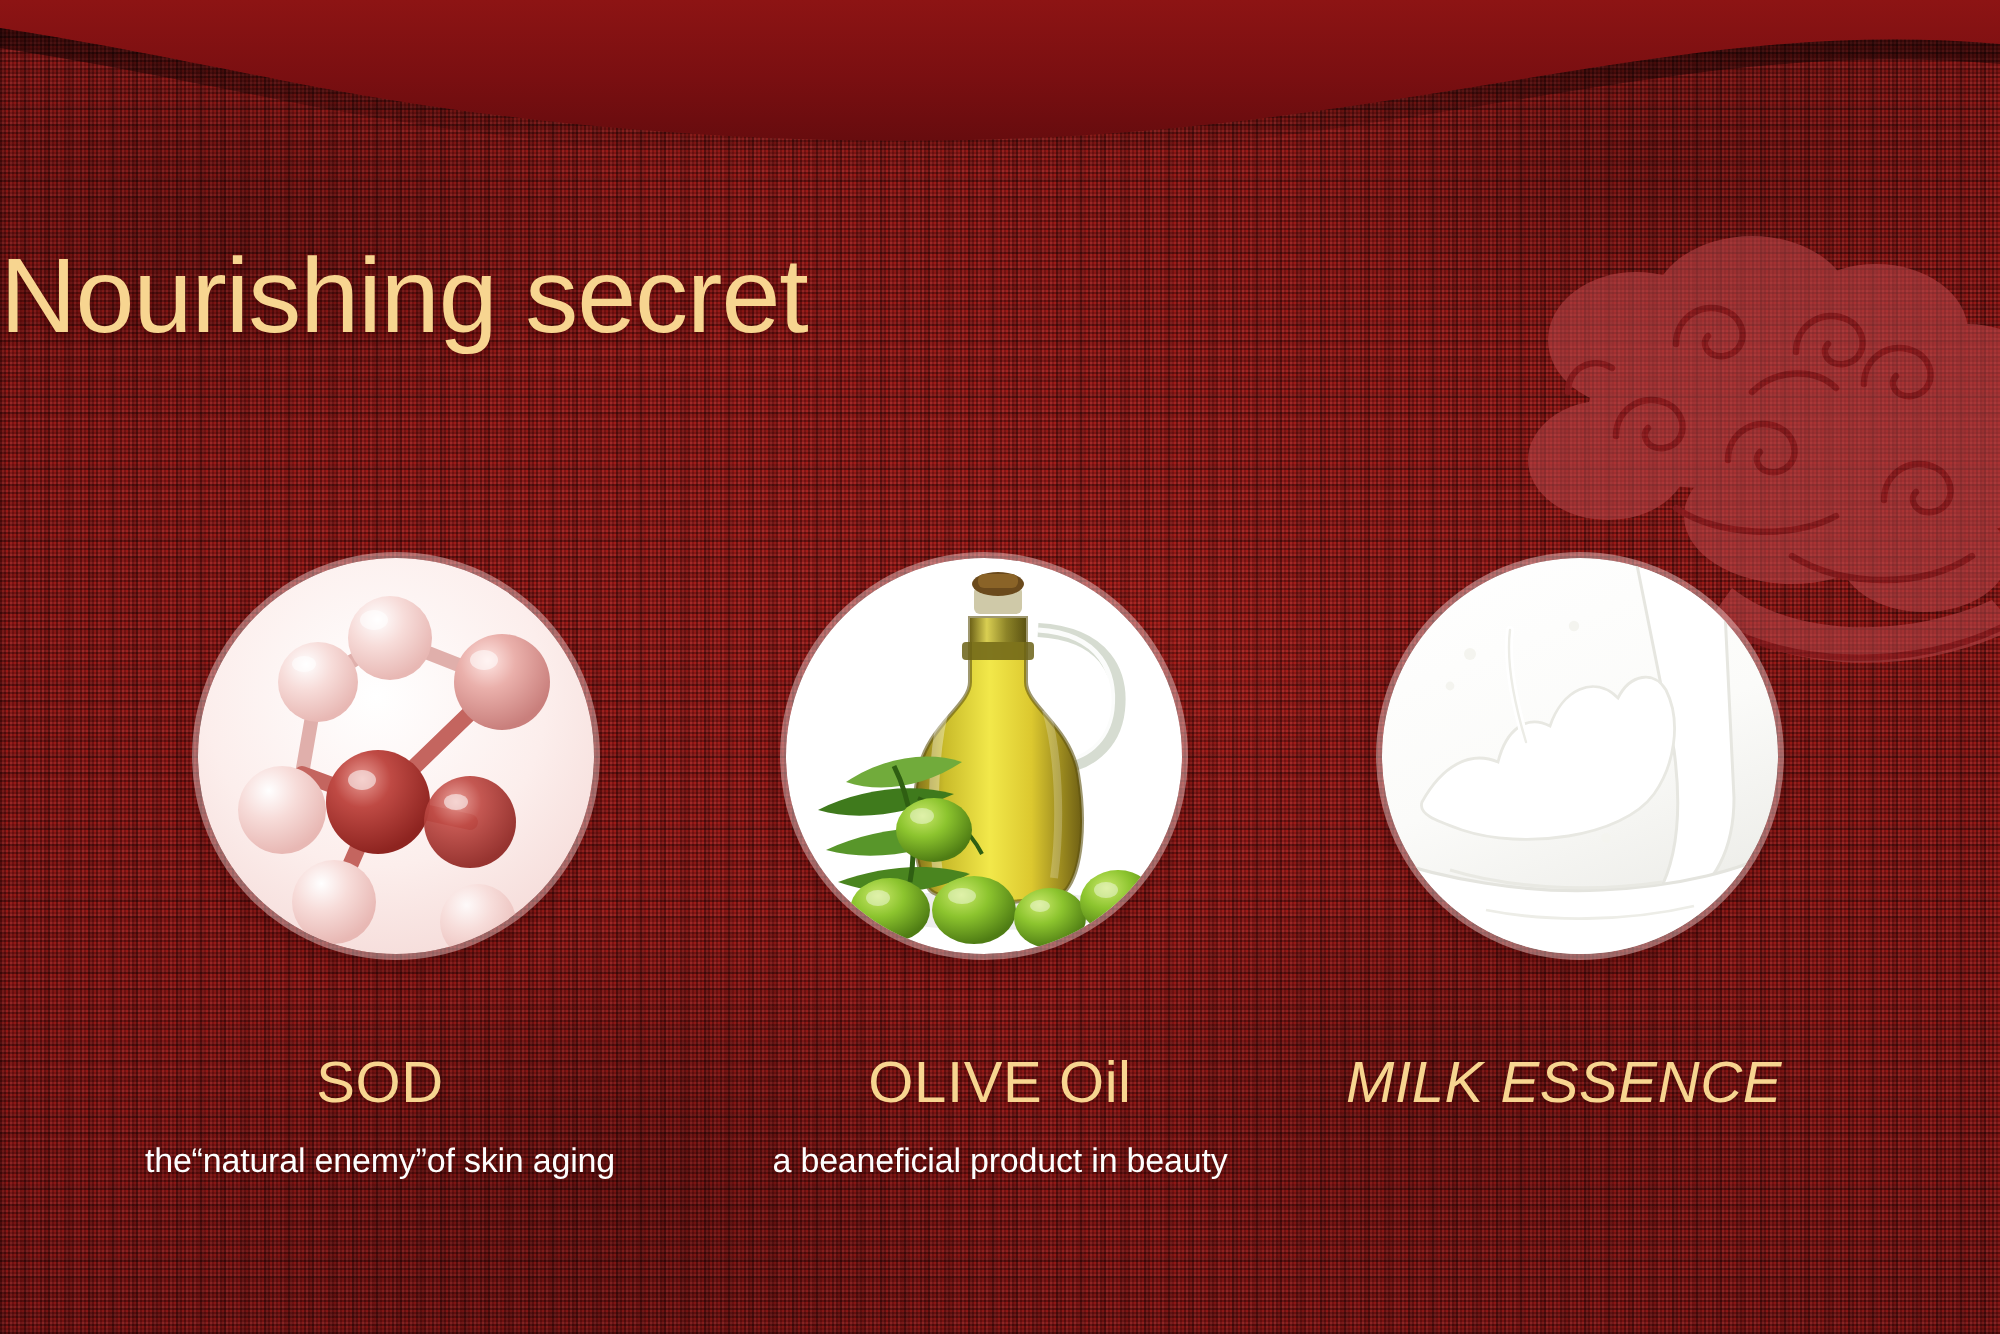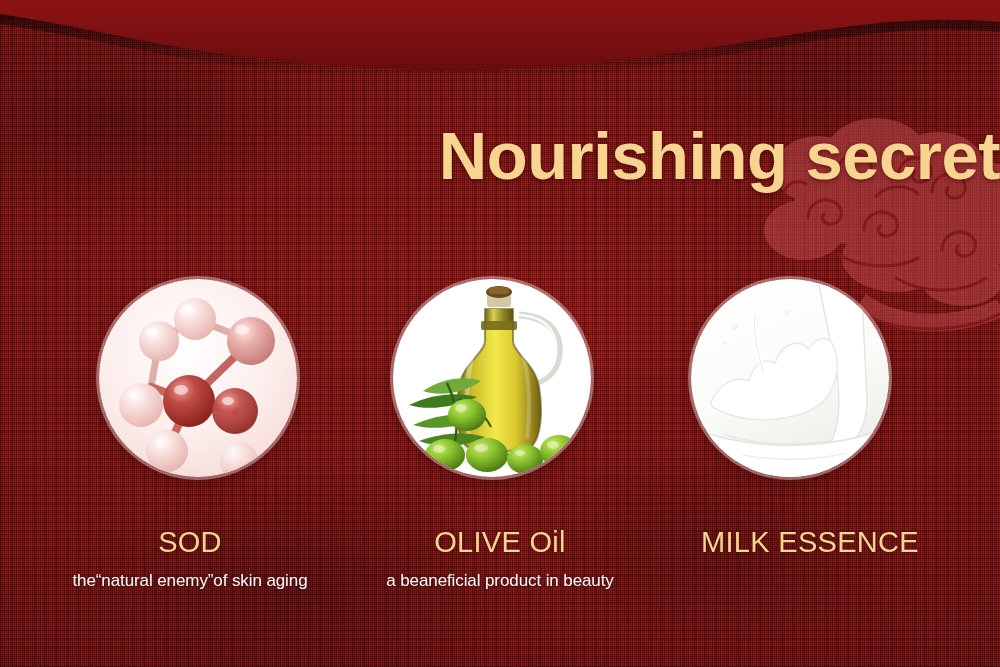--- a/index.html
+++ b/index.html
@@ -70,28 +70,27 @@
     top: 118px; right: -14px;
     width: 268px; height: 232px;
     opacity: 0.55;
   }
 
   
   .title {
     position: absolute;
     top: 122px;
     left: 0; right: 0;
-    text-align: right;
-    font-size: 67px;
+    text-align: left;
+    font-size: 53px;
     line-height: 1;
     letter-spacing: -0.5px;
     color: #f7d590;
     text-shadow: 0 2px 5px rgba(60,0,0,0.55);
     white-space: nowrap;
-    font-weight: bold;
   }
 
   
   .circles { position:absolute; top:279px; left:0; width:1000px; height:200px; }
   .circle-wrap {
     position: absolute;
     width: 198px; height: 198px;
     border-radius: 50%;
     overflow: hidden;
     box-shadow: 0 0 0 3px rgba(255,225,225,0.42),
@@ -100,21 +99,21 @@
   .c1 { left: 99px;  top: 0; }
   .c2 { left: 393px; top: 0; }
   .c3 { left: 691px; top: 0; }
   .circle-img { position:absolute; inset:0; }
 
   
   .label-row { position:absolute; top:526px; left:0; width:1000px; height:90px; }
   .label-col { position:absolute; top:0; text-align:center; }
   .lc1 { left: 20px;  width: 340px; }
   .lc2 { left: 340px; width: 320px; }
-  .lc3 { left: 640px; width: 340px; }
+  .lc3 { left: 612px; width: 340px; font-style: italic; }
   .lbl-title {
     font-size: 29px;
     color: #f7d590;
     letter-spacing: 0.3px;
     text-shadow: 0 1px 3px rgba(60,0,0,0.5);
     white-space: nowrap;
   }
   .lbl-sub {
     margin-top: 12px;
     font-size: 17px;

